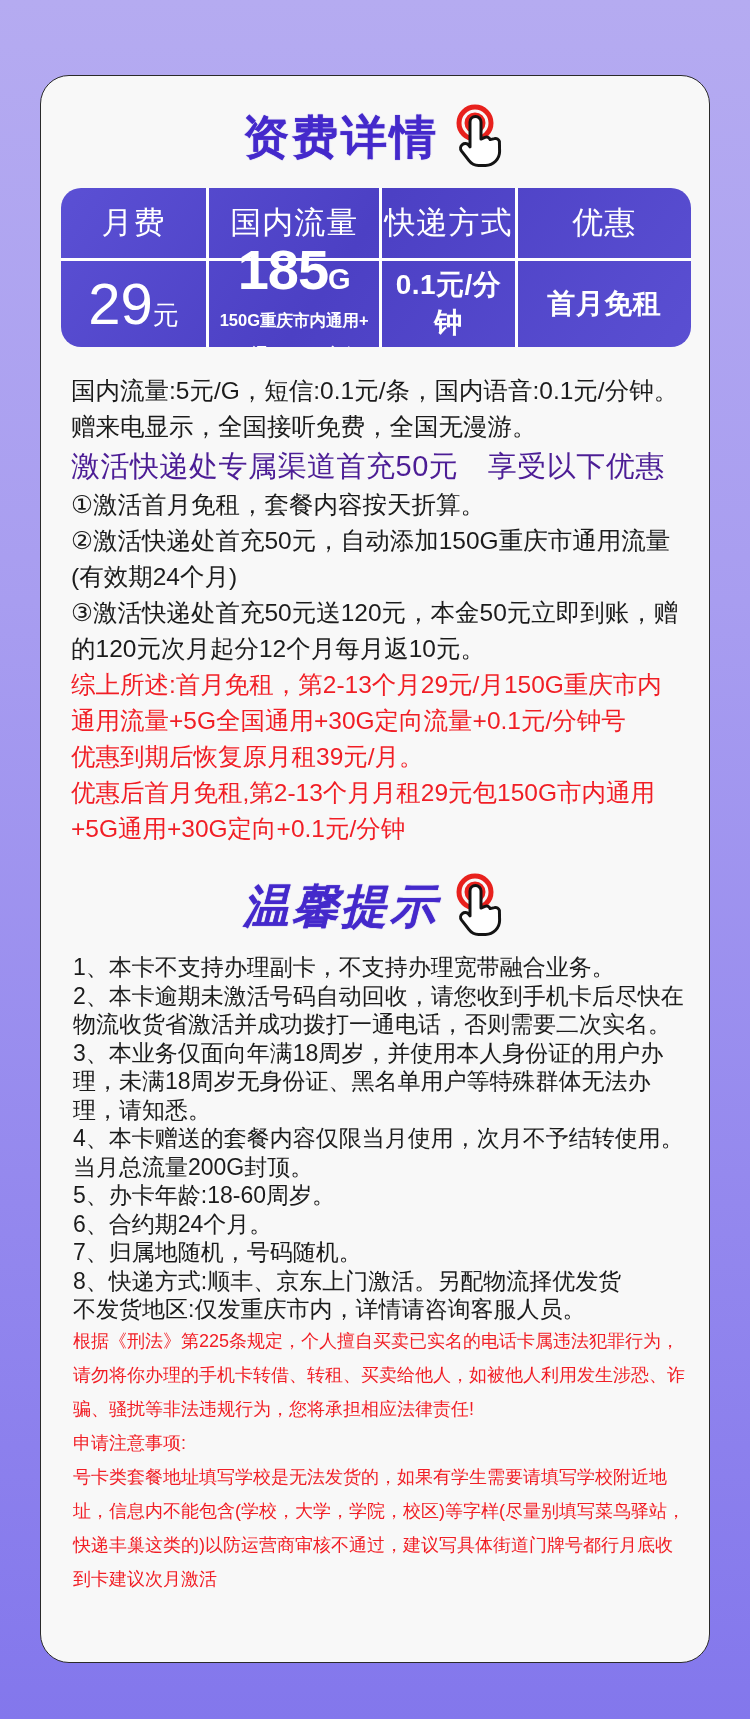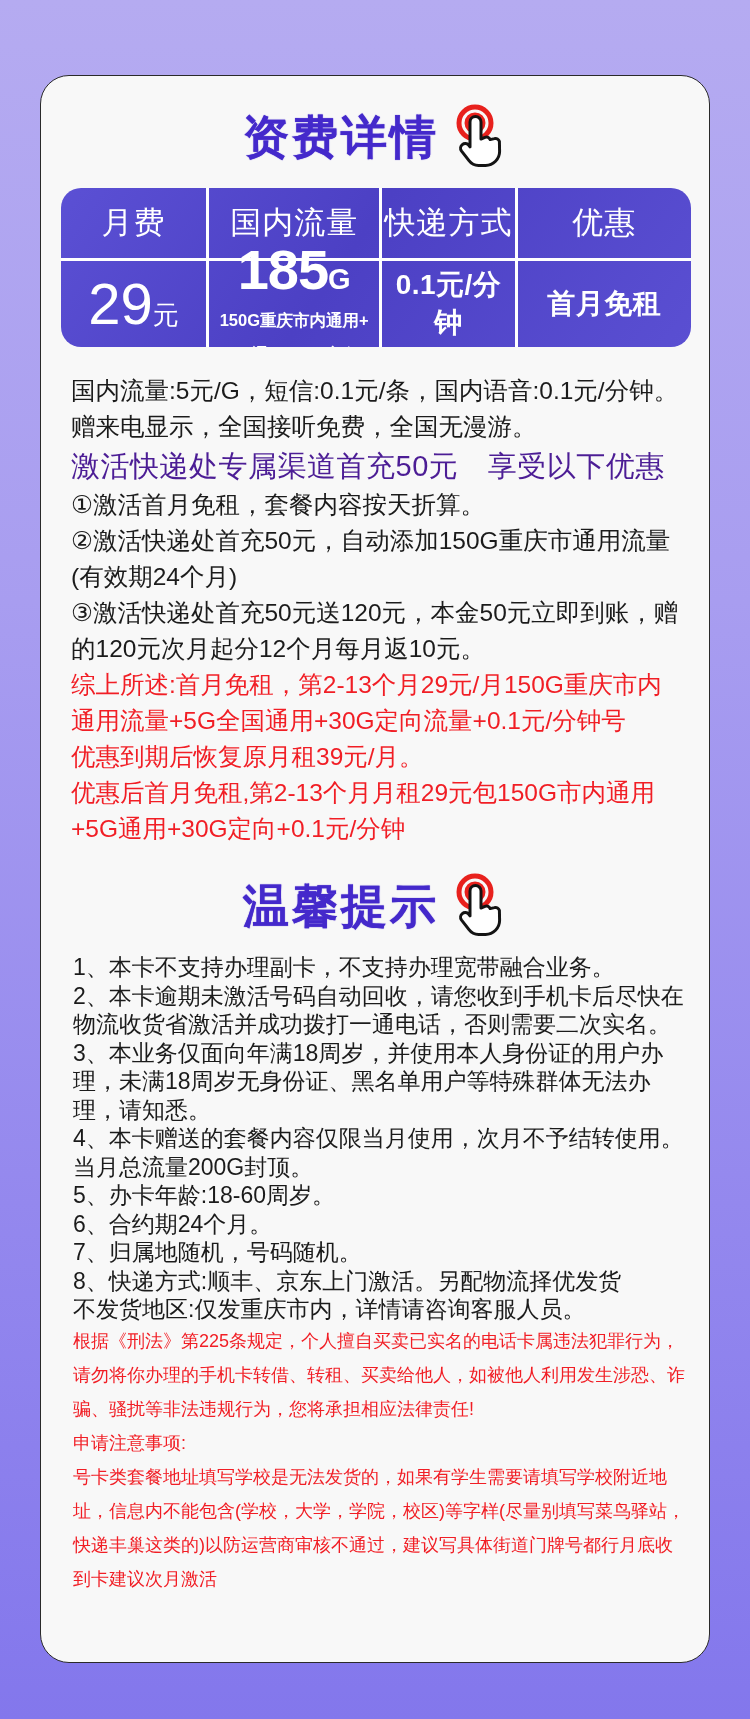--- a/index.html
+++ b/index.html
@@ -58,21 +58,21 @@
   .data-unit { font-size:29px; font-weight:700; }
   .data-sub  { font-size:16.5px; line-height:20px; font-weight:600; white-space:nowrap; margin-top:14px; }
   .val-mid   { font-size:28px; font-weight:600; letter-spacing:0.5px; }
   
   .body-text { margin:26px 26px 0 30px; font-size:24.5px; line-height:36px; color:#1b1b1b; }
   .promo-headline { font-size:29px; font-weight:400; color:#4c1d95; line-height:42px; letter-spacing:0.5px; }
   .red { color:#f11e25; }
   
   .tips-title-row {
     display:flex; justify-content:center; align-items:flex-start;
-    margin-top:22px; height:74px;
+    margin-top:22px; height:74px;font-style:italic;
   }
   .tips-body { margin:10px 22px 0 32px; font-size:23px; line-height:28.5px; color:#1b1b1b; }
   .legal { font-size:18px; line-height:34px; }
 </style>
 </head>
 <body>
 
 <div class="page">
   <div class="card">
 

